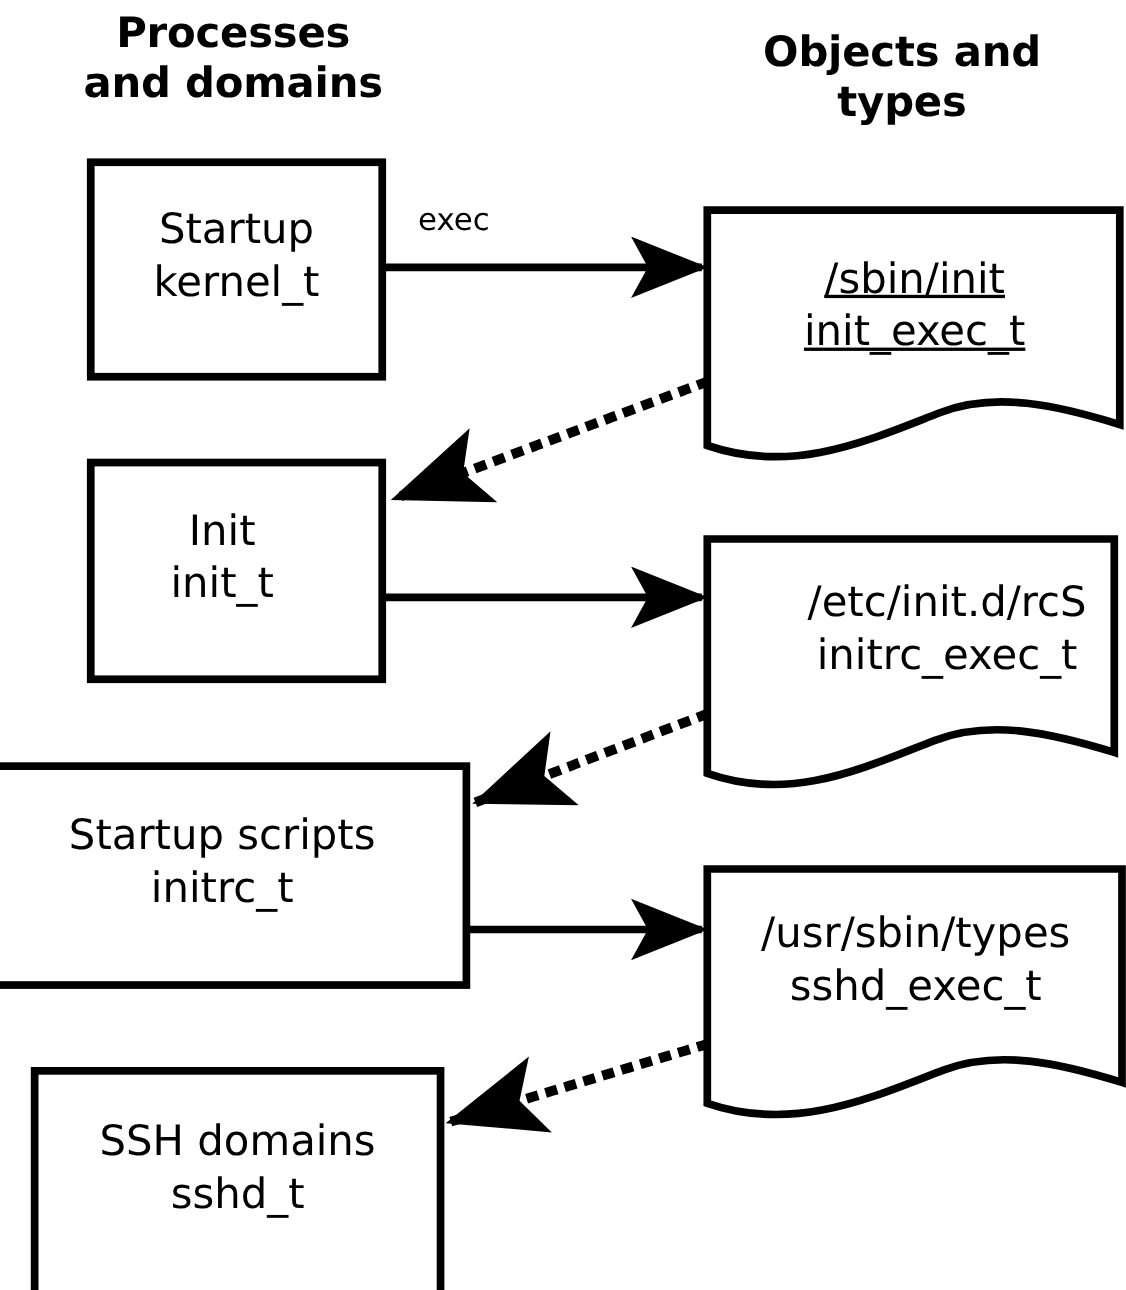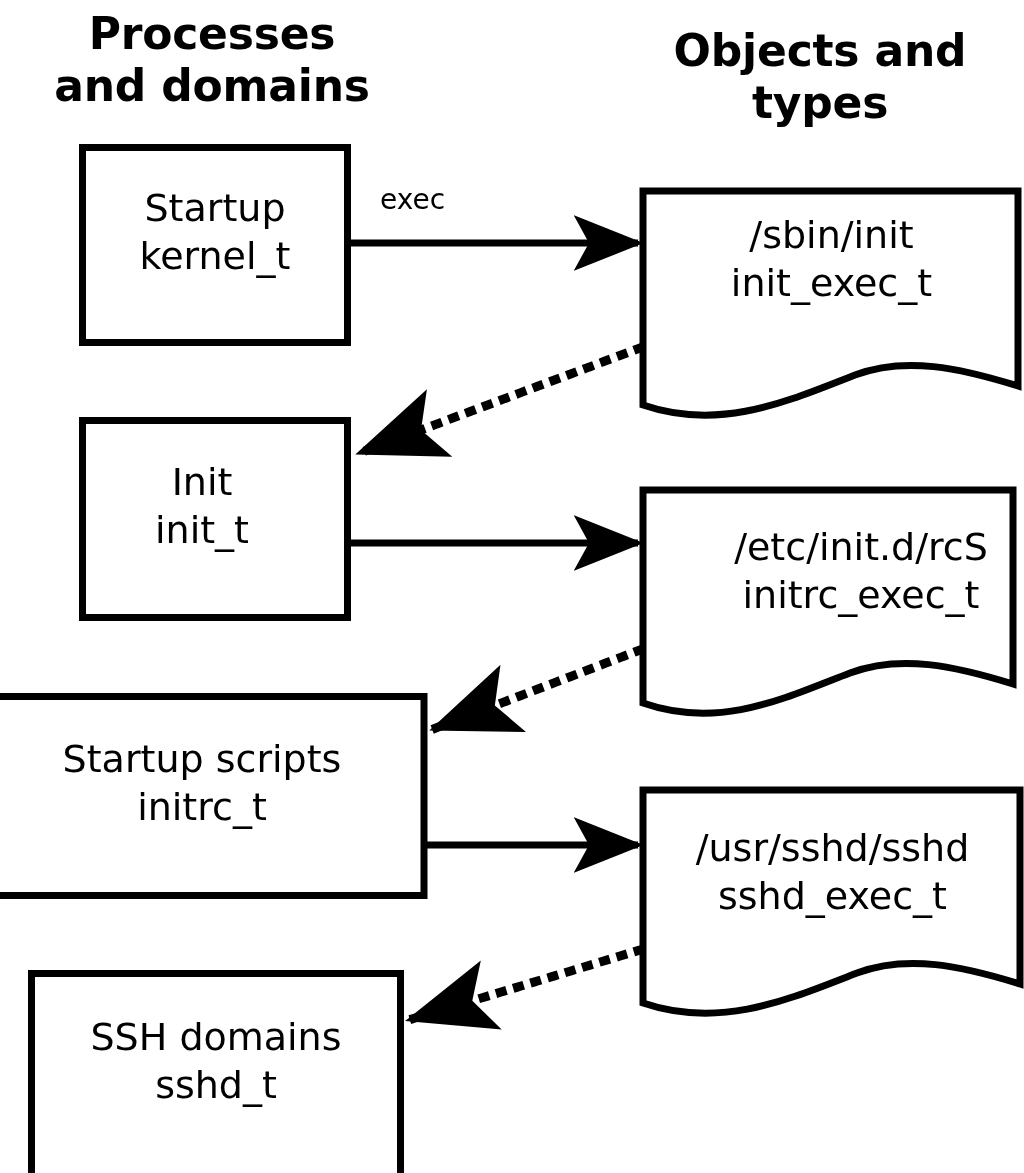--- a/index.html
+++ b/index.html
@@ -27,21 +27,21 @@
     left: 0;
     top: 0;
     width: 1024px;
     height: 1173px;
     display: block;
   }
   
   .col-heading {
     position: absolute;
     font-weight: bold;
-    font-size: 44px;
+    font-size: 38px;
     line-height: 1.18;
     text-align: center;
     white-space: pre-line;
     font-family: "DejaVu Sans", sans-serif;
     letter-spacing: -0.2px;
   }
   #heading-left  { left: 12px;  top: 8px;  width: 400px; }
   #heading-right { left: 620px; top: 8px;  width: 400px; margin-top: 17px; }
 
   
@@ -132,24 +132,24 @@
 
   <div class="node-label" style="left:69px; top:459px; width:266px;">Init
 init_t</div>
 
   <div class="node-label" style="left:-20px; top:736px; width:444px;">Startup scripts
 initrc_t</div>
 
   <div class="node-label" style="left:31px; top:1014px; width:370px;">SSH domains
 sshd_t</div>
 
-  <div class="node-label" style="left:645px; top:212px; width:373px;">/sbin/init
+  <div class="node-label" style="left:645px; top:230px; width:373px;text-decoration:underline;">/sbin/init
 init_exec_t</div>
 
   <div class="node-label" style="left:677px; top:524px; width:368px;">/etc/init.d/rcS
 initrc_exec_t</div>
 
-  <div class="node-label" style="left:645px; top:825px; width:375px;">/usr/sshd/sshd
+  <div class="node-label" style="left:645px; top:825px; width:375px;">/usr/sbin/types
 sshd_exec_t</div>
 
   <div class="edge-label" style="left:380px; top:186px; width:240px;">exec</div>
 
 </div>
 
 </body></html>

